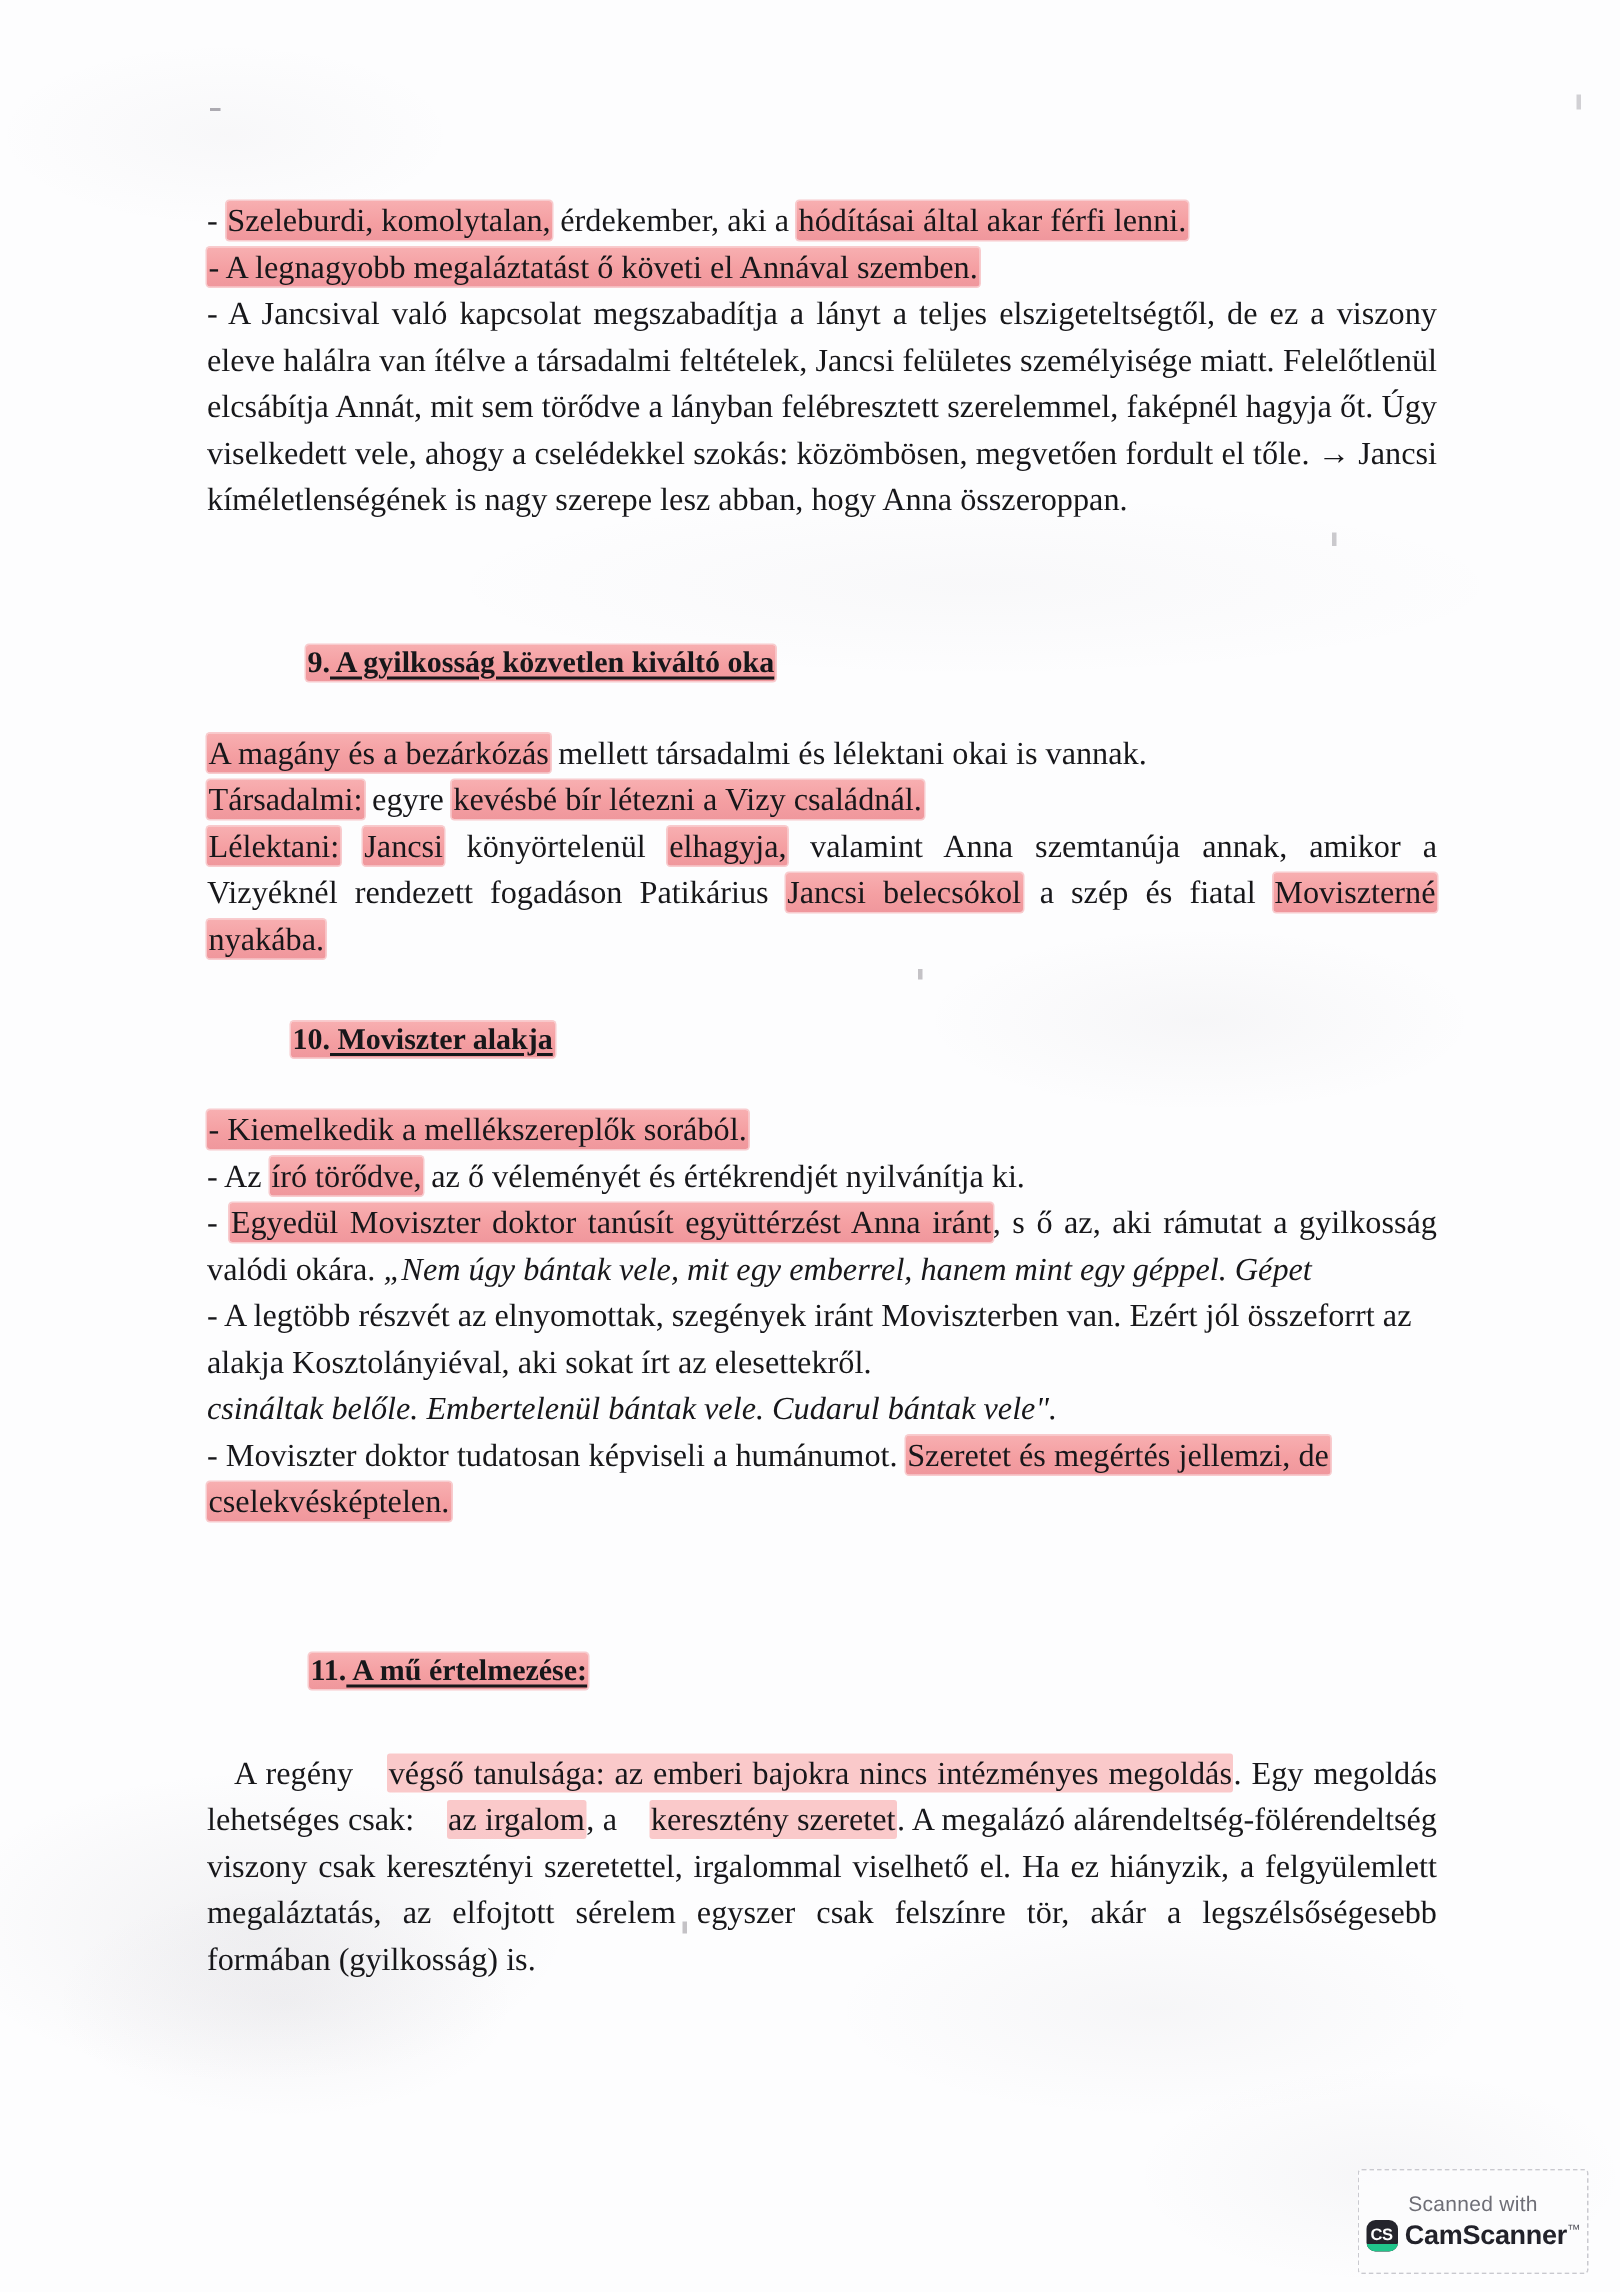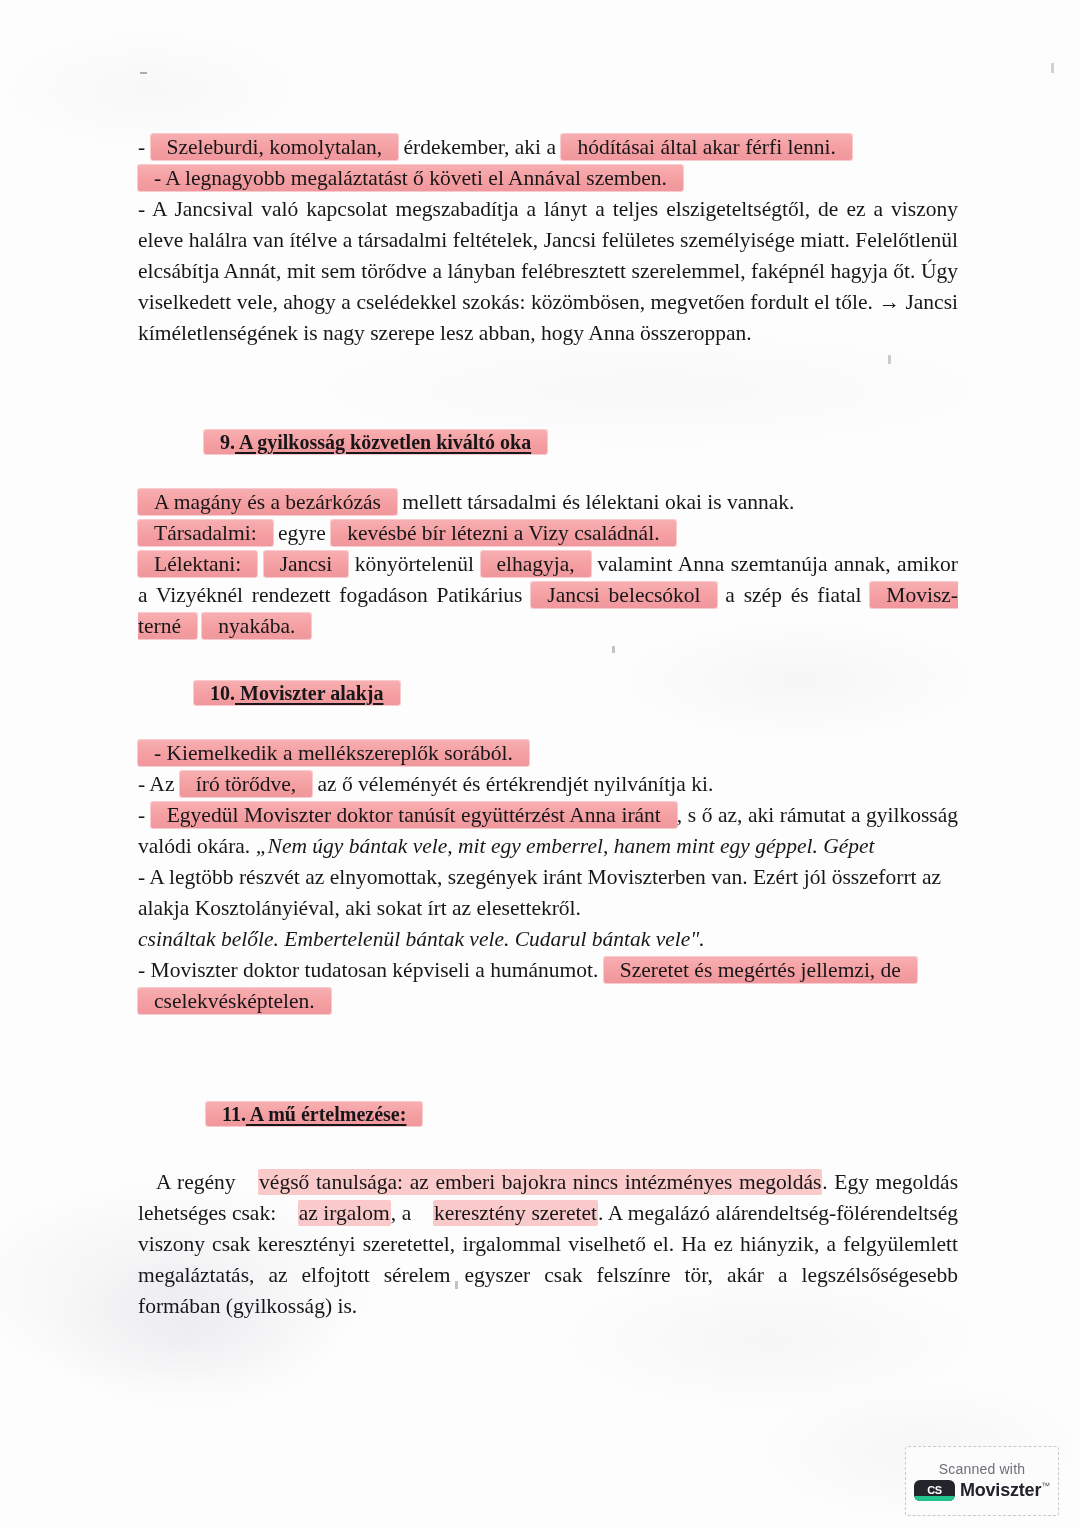--- a/index.html
+++ b/index.html
@@ -57,21 +57,21 @@
     text-align: justify;
     text-justify: inter-word;
   }
   p.nojust { text-align: left; }
 
   
   .hl {
     background: linear-gradient(180deg, rgba(247,168,170,0.92) 0%, rgba(244,154,157,0.95) 55%, rgba(238,140,146,0.9) 100%);
     box-shadow: 0 0 0 1px rgba(244,154,157,0.5);
     border-radius: 2px;
-    padding: 1px 16px;
+    padding: 1px 1px;
   }
   .hl-soft {
     background: rgba(248,180,182,0.72);
     border-radius: 2px;
     padding: 1px 1px;
     margin-left: 16px;
   }
 
   .heading {
     font-size: 20px;
@@ -113,21 +113,21 @@
   }
   .wm-top {
     font-size: 14px;
     color: #6e6e76;
     letter-spacing: .2px;
     margin-bottom: 3px;
   }
   .wm-row { display: flex; align-items: center; gap: 5px; }
   .wm-logo {
     position: relative;
-    width: 41px; height: 21px;
+    width: 21px; height: 21px;
     border-radius: 6px;
     background: #24242c;
     overflow: hidden;
     display: flex; align-items: center; justify-content: center;
   }
   .wm-logo .cs {
     color: #ffffff;
     font-size: 11px;
     font-weight: bold;
     line-height: 1;
@@ -244,17 +244,17 @@
 
   </div>
 
   <div class="watermark">
     <div class="wm-top">Scanned with</div>
     <div class="wm-row">
       <div class="wm-logo">
         <span class="cs">CS</span>
         <span class="strip"></span>
       </div>
-      <div class="wm-name"><span>Moviszter</span><span class="wm-tm">™</span></div>
+      <div class="wm-name"><span>CamScanner</span><span class="wm-tm">™</span></div>
     </div>
   </div>
 
 </div>
 
 </body></html>

